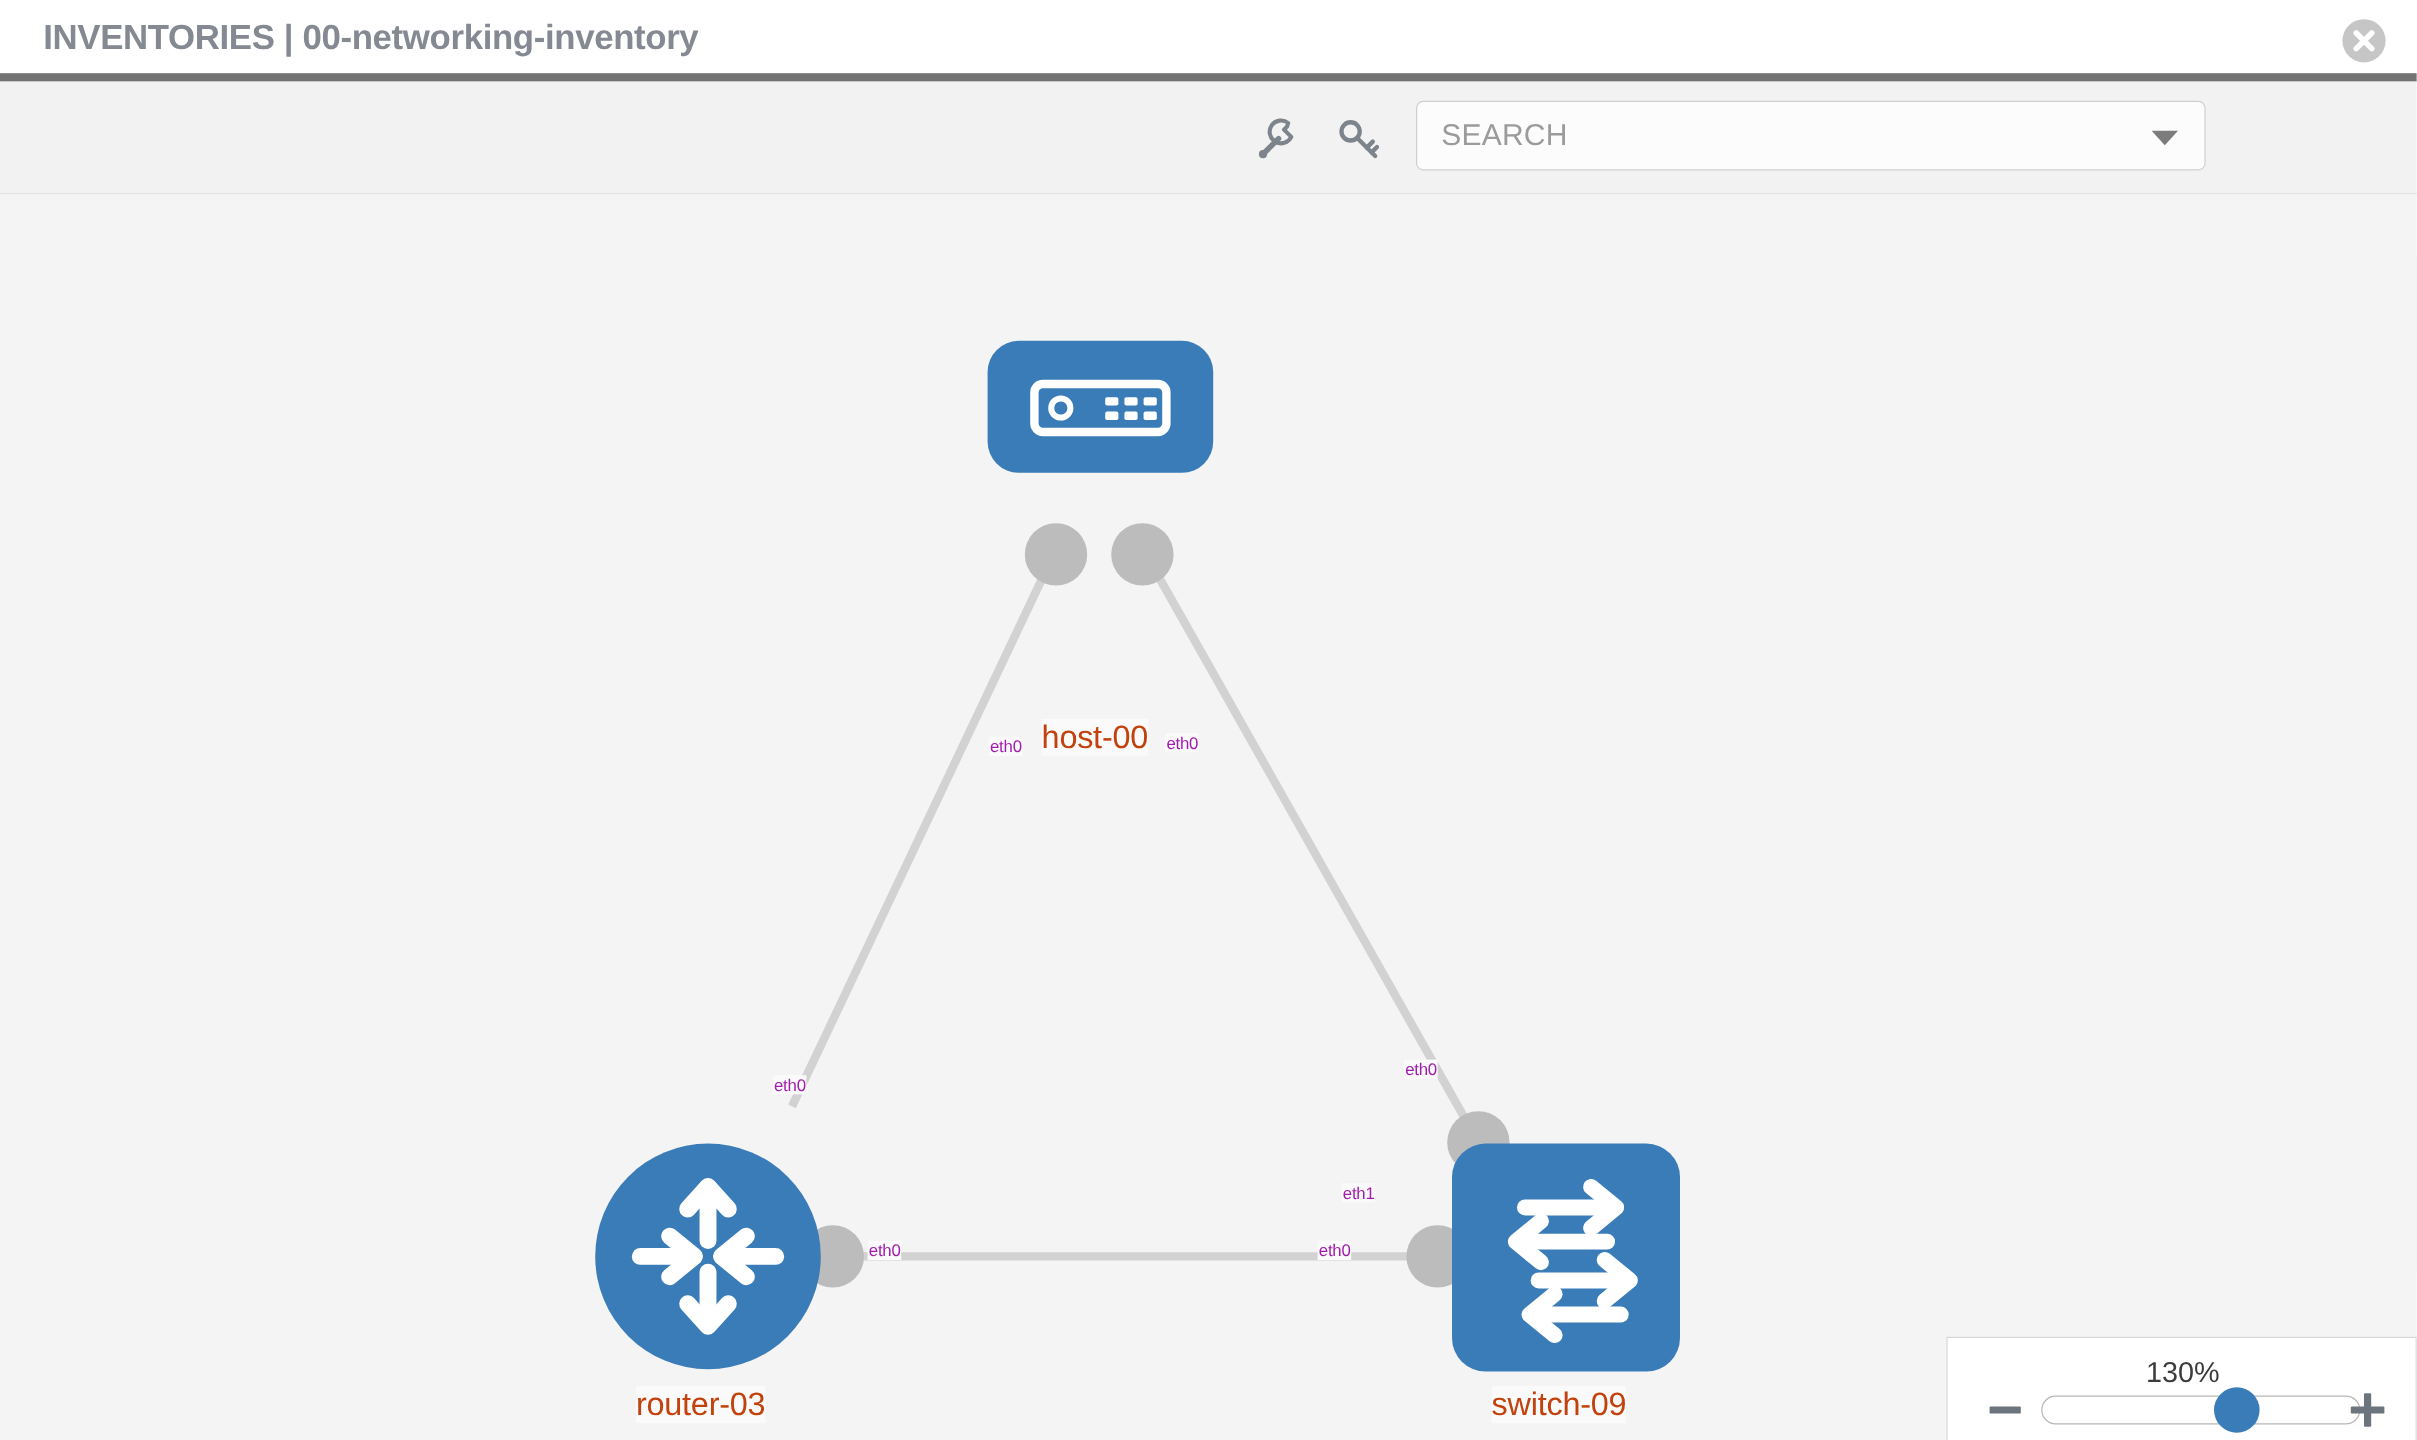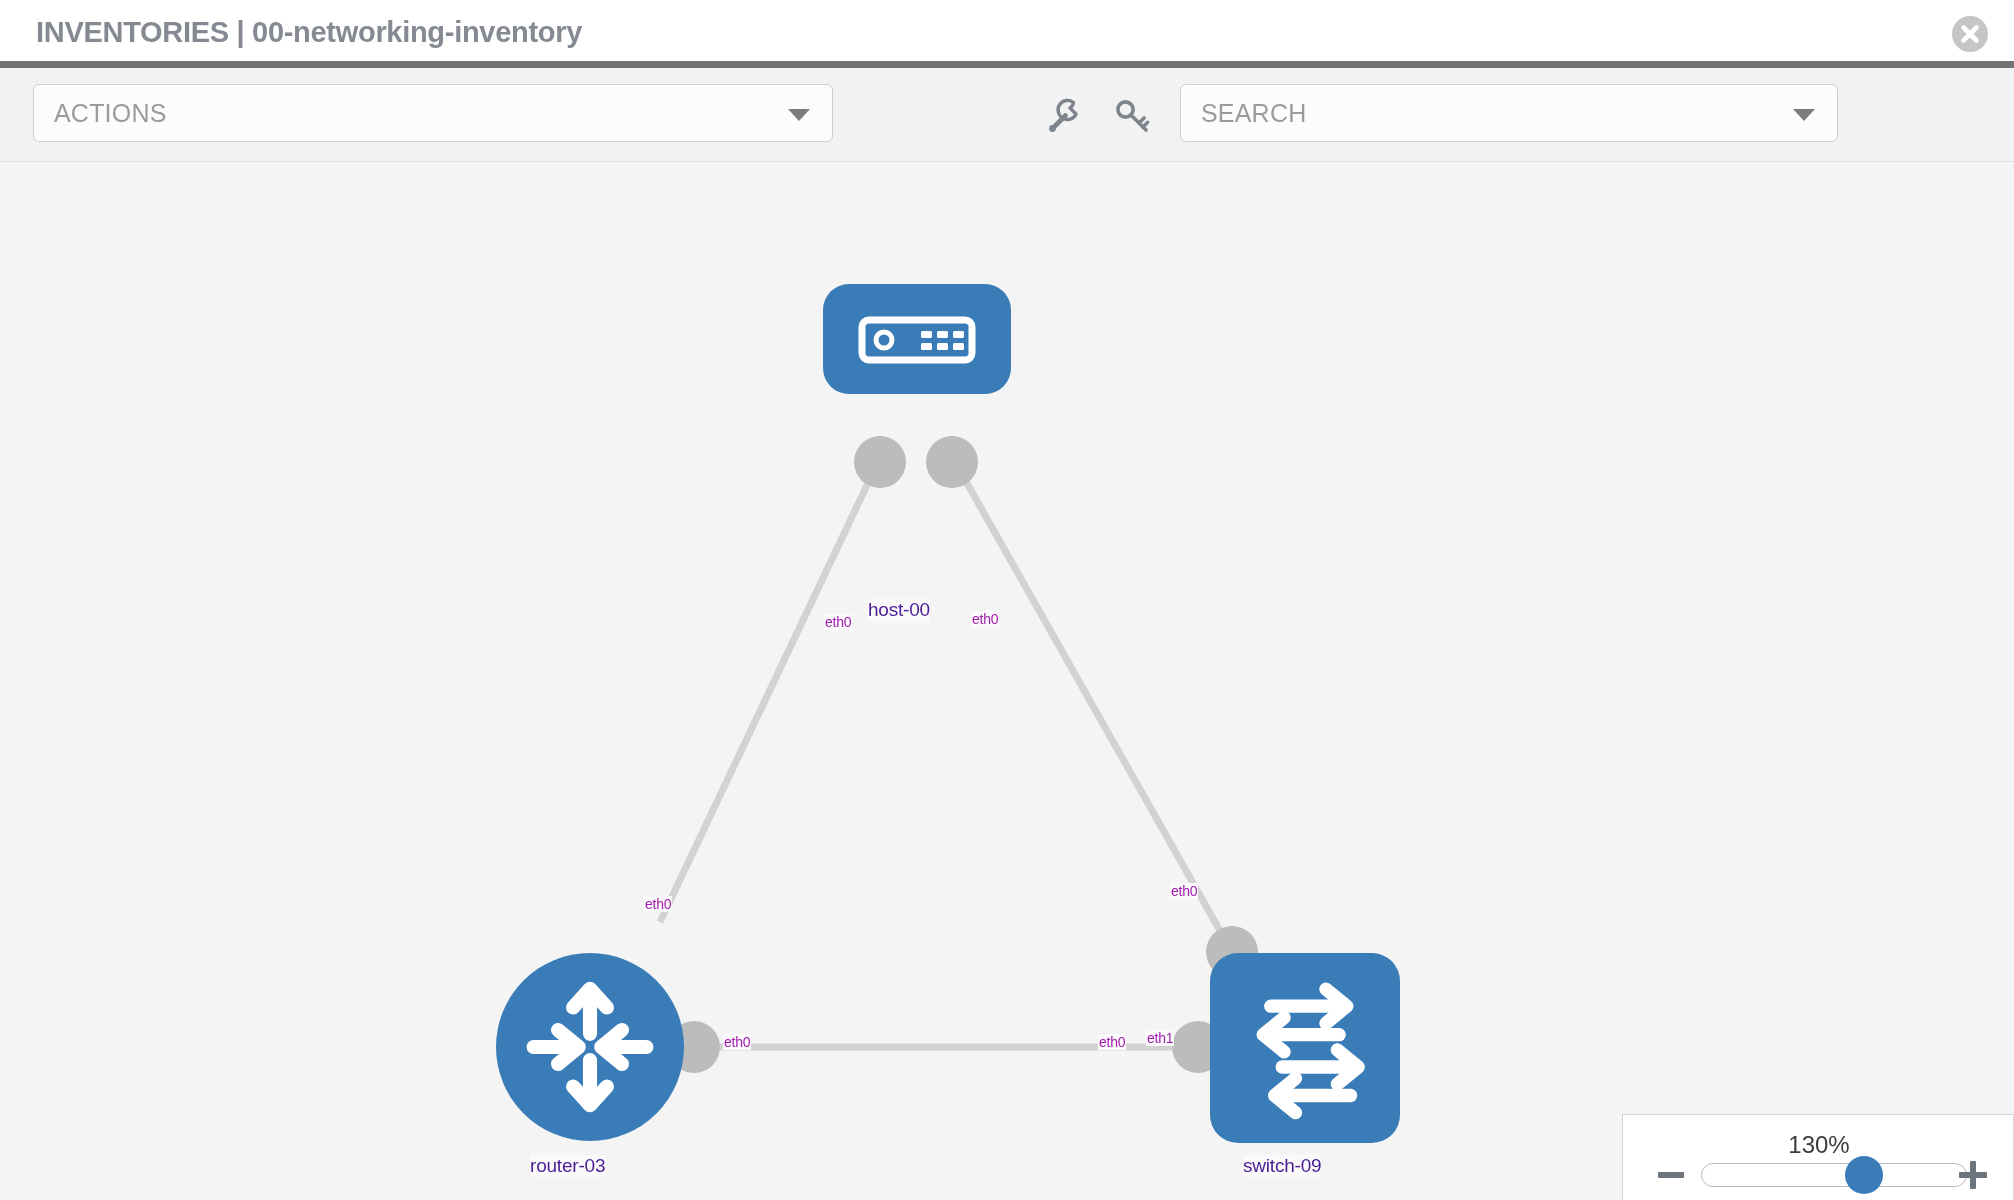--- a/index.html
+++ b/index.html
@@ -139,22 +139,22 @@
     position: absolute;
     cursor: pointer;
   }
   .node-icon-shell {
     position: absolute;
     left: 0; top: 0;
     background: #3a7cb8;
   }
   .node-label {
     position: absolute;
-    font-size: 19px;
-    color: #4c1d95;
+    font-size: 27px;
+    color: #c2410c;
     background: #fafafa;
     white-space: nowrap;
     text-align: center;
     letter-spacing: -0.2px;
   }
   .iface-label {
     position: absolute;
     font-size: 14px;
     color: #a21caf;
     background: #fafafa;
@@ -239,24 +239,20 @@
   <div class="page-title">INVENTORIES | 00-networking-inventory</div>
   <div class="close-btn">
     <svg width="36" height="36" viewBox="0 0 36 36" aria-hidden="true">
       <path d="M11.5 11.5 L24.5 24.5 M24.5 11.5 L11.5 24.5" stroke="#ffffff" stroke-width="4.6" stroke-linecap="round"></path>
     </svg>
   </div>
 </div>
 
 <div class="toolbar">
 
-  <div class="actions-select">
-    <span class="sel-label">ACTIONS</span>
-    <span class="caret"></span>
-  </div>
 
   <div class="tool-icon wrench">
     <svg width="40" height="40" viewBox="0 0 40 40" aria-hidden="true">
       <path d="M30.5 6.5 a9.5 9.5 0 1 0 2.6 11.6 l-6.1 -6.1 2.6 -2.6 z" fill="none" stroke="#7d848c" stroke-width="3.4" stroke-linejoin="round"></path>
       <path d="M22.5 19.5 L10.5 31.5" stroke="#7d848c" stroke-width="4.6" stroke-linecap="round"></path>
       <circle cx="9.5" cy="32.5" r="3.4" fill="#7d848c"></circle>
     </svg>
   </div>
 
   <div class="tool-icon key">
@@ -354,21 +350,21 @@
     </div>
   </div>
   <div class="node-label" style="left:1243px; top:993px;">switch-09</div>
 
   <div class="iface-label" style="left:824px;  top:452px;">eth0</div>
   <div class="iface-label" style="left:971px;  top:449px;">eth0</div>
   <div class="iface-label" style="left:644px;  top:734px;">eth0</div>
   <div class="iface-label" style="left:1170px; top:721px;">eth0</div>
   <div class="iface-label" style="left:723px;  top:872px;">eth0</div>
   <div class="iface-label" style="left:1098px; top:872px;">eth0</div>
-  <div class="iface-label" style="left:1118px; top:868px;margin-left:28px;">eth1</div>
+  <div class="iface-label" style="left:1118px; top:824px;">eth1</div>
 
 </div>
 
 <div class="zoom-panel">
   <div class="zoom-value">130%</div>
   <div class="zoom-minus"></div>
   <div class="zoom-track">
     <div class="zoom-thumb" style="left:54%;"></div>
   </div>
   <div class="zoom-plus"></div>

